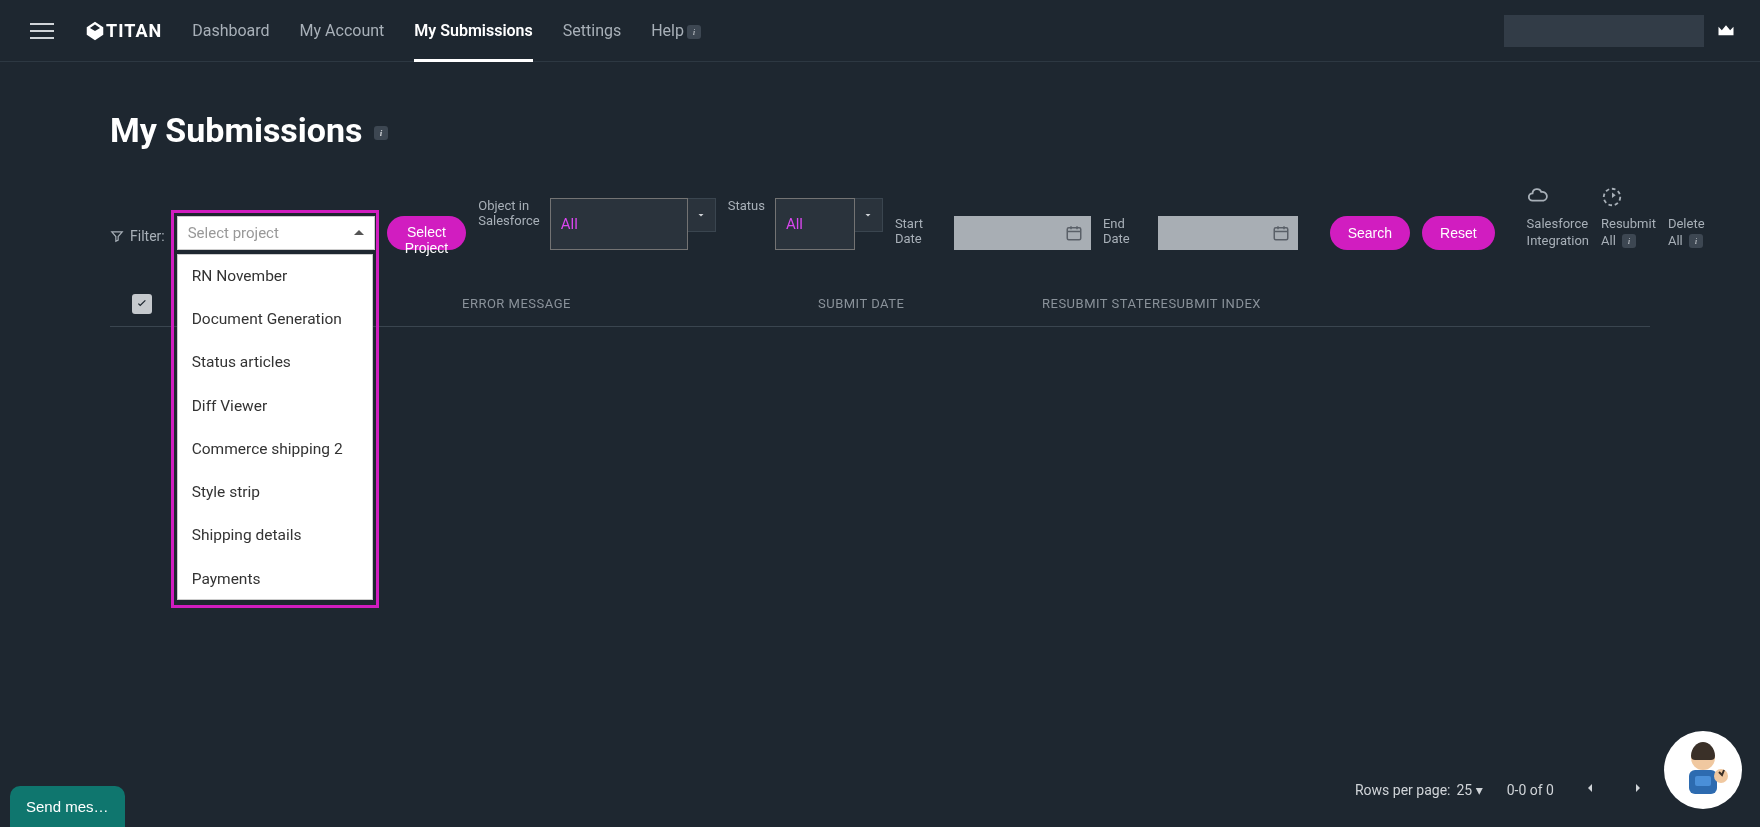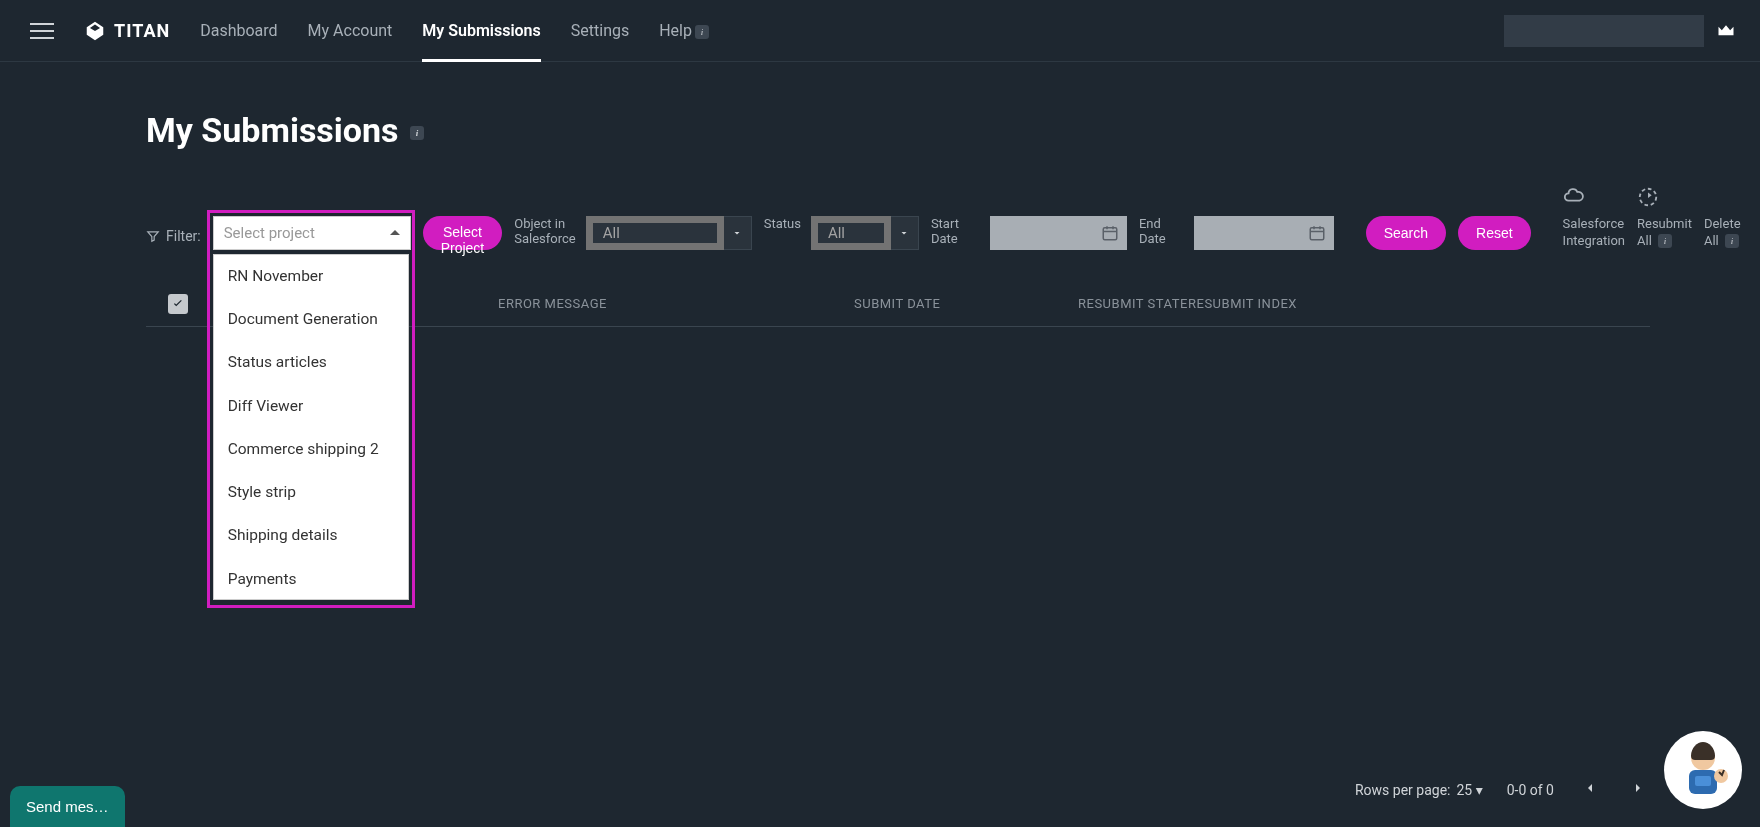--- a/index.html
+++ b/index.html
@@ -27,21 +27,20 @@
   padding: 6px;
 }
 .hamburger span {
   width: 24px;
   height: 2px;
   background: #d0d4d8;
 }
 .logo {
   display: flex;
   align-items: center;
-  gap: 8px;
   margin-left: 24px;
   font-weight: 700;
   font-size: 18px;
   letter-spacing: 1px;
   color: #fff;
 }
 .logo-icon {
   width: 22px;
   height: 22px;
 }
@@ -92,21 +91,20 @@
   gap: 12px;
 }
 .search-box {
   width: 200px;
   height: 32px;
   background: #323c47;
 }
 .crown-icon { width: 20px; height: 20px; color: #fff; }
 .page {
   padding: 48px 110px 12px;
-  margin-left: 36px;
 }
 .page-title {
   font-size: 34px;
   font-weight: 700;
   color: #fff;
   margin-bottom: 36px;
 }
 .filters {
   display: flex;
   align-items: flex-end;
@@ -180,27 +178,27 @@
   border-radius: 18px;
   padding: 8px 18px;
   font-size: 14px;
   cursor: pointer;
   height: 34px;
 }
 .filter-col { display: flex; flex-direction: row; gap: 10px; }
 .filter-col-label { font-size: 13px; color: #a8b0b8; }
 .select-dark {
   width: 138px;
-  height: 34px;
+  height: 52px;
   background: #2a333c;
-  border: 7px solid #737373;
+  border: 1px solid #737373;
   display: flex;
   align-items: center;
   padding: 0 10px;
-  color: #a3a3a3;
+  color: #d946ef;
   font-size: 15px;
 }
 .select-dark-chevron {
   width: 28px;
   height: 34px;
   background: #2a333c;
   border: 1px solid #3a454f;
   border-left: none;
   display: flex;
   align-items: center;

